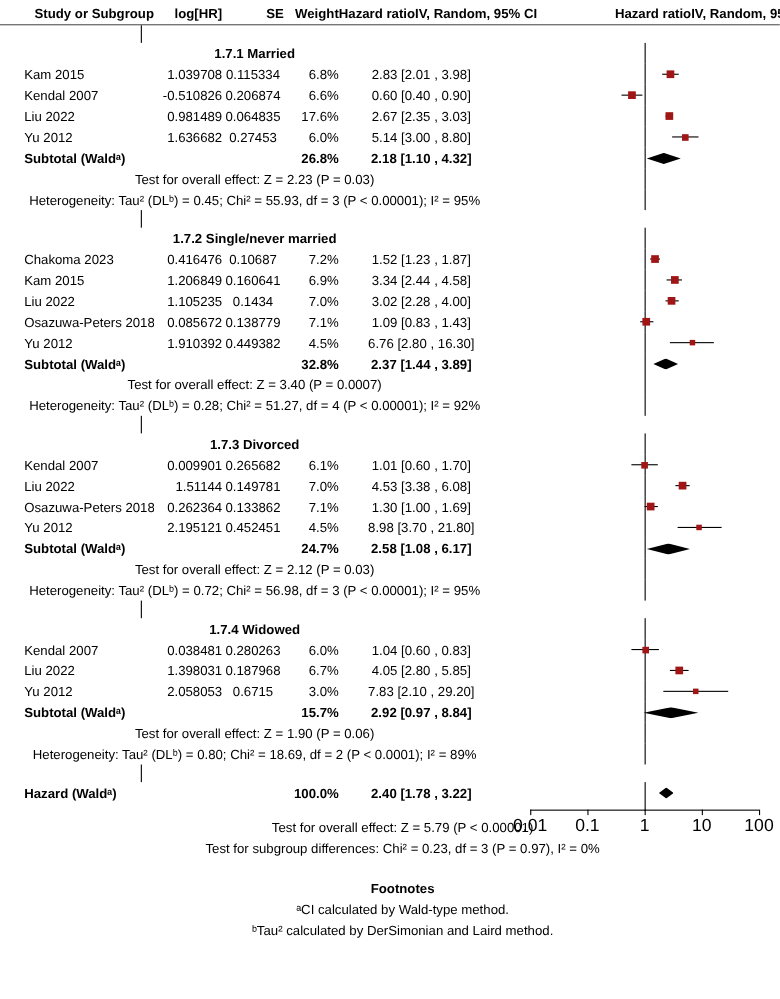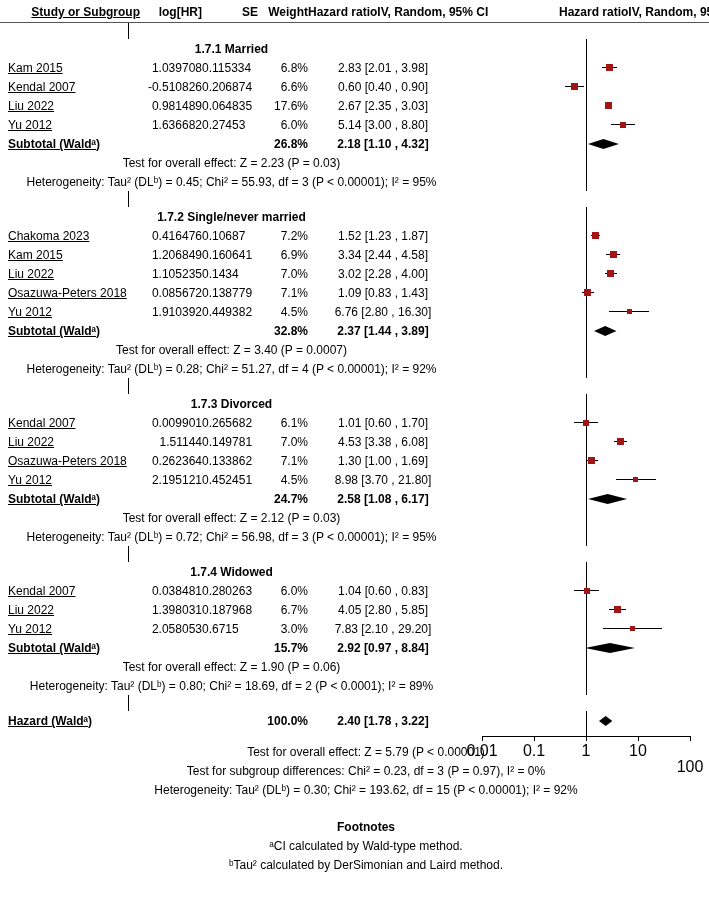--- a/index.html
+++ b/index.html
@@ -7,23 +7,23 @@
   body {
     width:709px; height:908px; background:#fff; overflow:hidden;
     font-family:"Liberation Sans", sans-serif; font-size:12px; color:#000;
   }
   .forest { padding-top:5px; }
   .header { display:flex; border-bottom:1px solid #555; padding-bottom:2px; }
   .hcol { display:flex; flex-direction:row; justify-content:flex-end; font-weight:bold; line-height:15px; }
   .row { display:flex; align-items:center; height:19px; }
   .row.blank { height:16px; }
   .bold { font-weight:bold; }
-  .c-study { flex:0 0 140px; padding-left:8px; white-space:nowrap; overflow:hidden;text-decoration:underline; }
+  .c-study { flex:0 0 140px; padding-left:22px; white-space:nowrap; overflow:hidden; }
   .c-loghr { flex:0 0 62px; text-align:right; }
-  .c-se    { flex:0 0 56px; text-align:left; }
+  .c-se    { flex:0 0 56px; text-align:center; }
   .c-weight{ flex:0 0 50px; text-align:right; }
   .c-ci    { flex:0 0 150px; text-align:center; white-space:nowrap; }
   .c-plot  { flex:0 0 251px; position:relative; height:100%; }
   .c-plothead { flex:0 0 251px; text-align:center; }
   .c-left  { flex:0 0 458px; padding-left:5px; white-space:nowrap; min-width:0;text-align:center; }
   .c-full  { flex:0 0 709px; padding-left:23px; white-space:nowrap;text-align:center; }
   .nullline { position:absolute; left:128px; top:0; bottom:0; width:1px; background:#000; }
   .ciline { position:absolute; top:calc(50% - 0.5px); height:1px; background:#000; }
   .sq { position:absolute; }
   .diamond { position:absolute; top:calc(50% - 5px); }
@@ -421,31 +421,28 @@
           <div class="axisline" style="left: 24px; width: 208px;"></div>
           <div class="tick" style="left: 24px;"></div>
           <div class="ticklabel" style="left: 6px;">0.01</div>
           <div class="tick" style="left: 76px;"></div>
           <div class="ticklabel" style="left: 58px;">0.1</div>
           <div class="tick" style="left: 128px;"></div>
           <div class="ticklabel" style="left: 110px;">1</div>
           <div class="tick" style="left: 180px;"></div>
           <div class="ticklabel" style="left: 162px;">10</div>
           <div class="tick" style="left: 232px;"></div>
-          <div class="ticklabel" style="left: 214px; margin-top: 16px;">100</div>
+          <div class="ticklabel" style="left: 214px;">100</div>
         </div>
       </div>
       <div class="row">
         <div class="c-full">Test for overall effect: Z = 5.79 (P &lt; 0.00001)</div>
       </div>
       <div class="row">
         <div class="c-full">Test for subgroup differences: Chi² = 0.23, df = 3 (P = 0.97), I² = 0%</div>
-      </div>
-      <div class="row">
-        <div class="c-full">Heterogeneity: Tau² (DLᵇ) = 0.30; Chi² = 193.62, df = 15 (P &lt; 0.00001); I² = 92%</div>
       </div>
       <div class="footnote-gap"></div>
       <div class="row bold">
         <div class="c-full">Footnotes</div>
       </div>
       <div class="row">
         <div class="c-full">ᵃCI calculated by Wald-type method.</div>
       </div>
       <div class="row">
         <div class="c-full">ᵇTau² calculated by DerSimonian and Laird method.</div>

